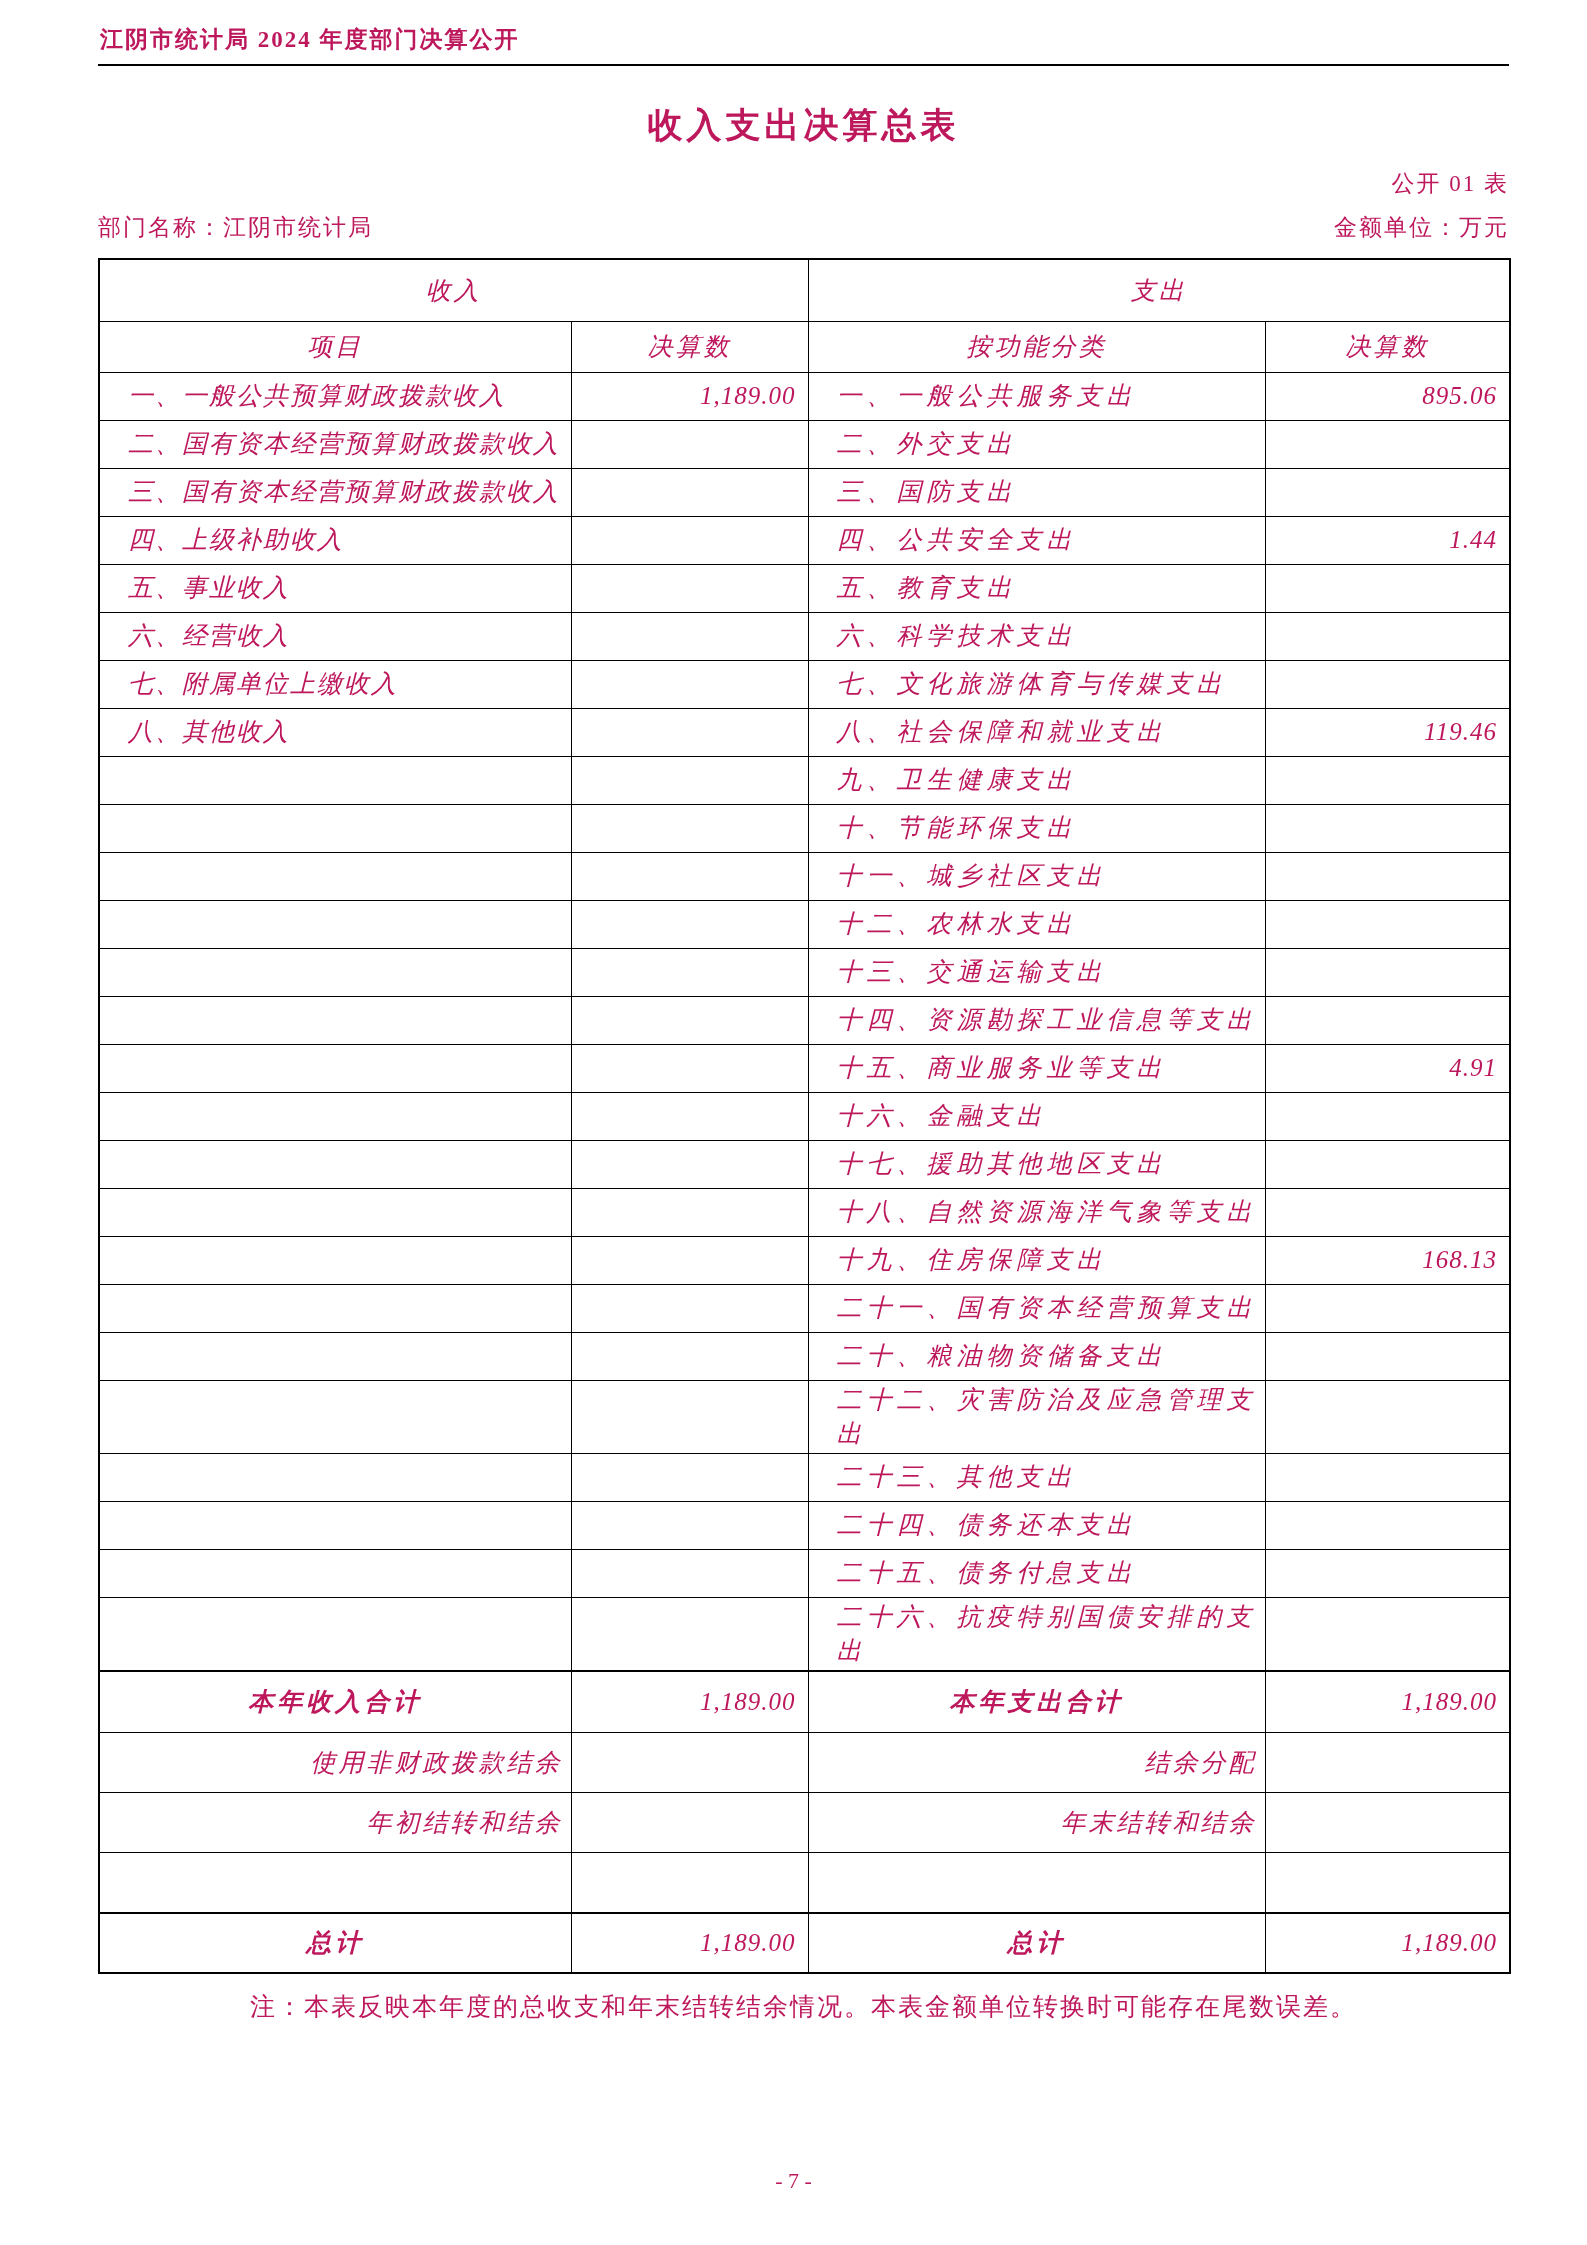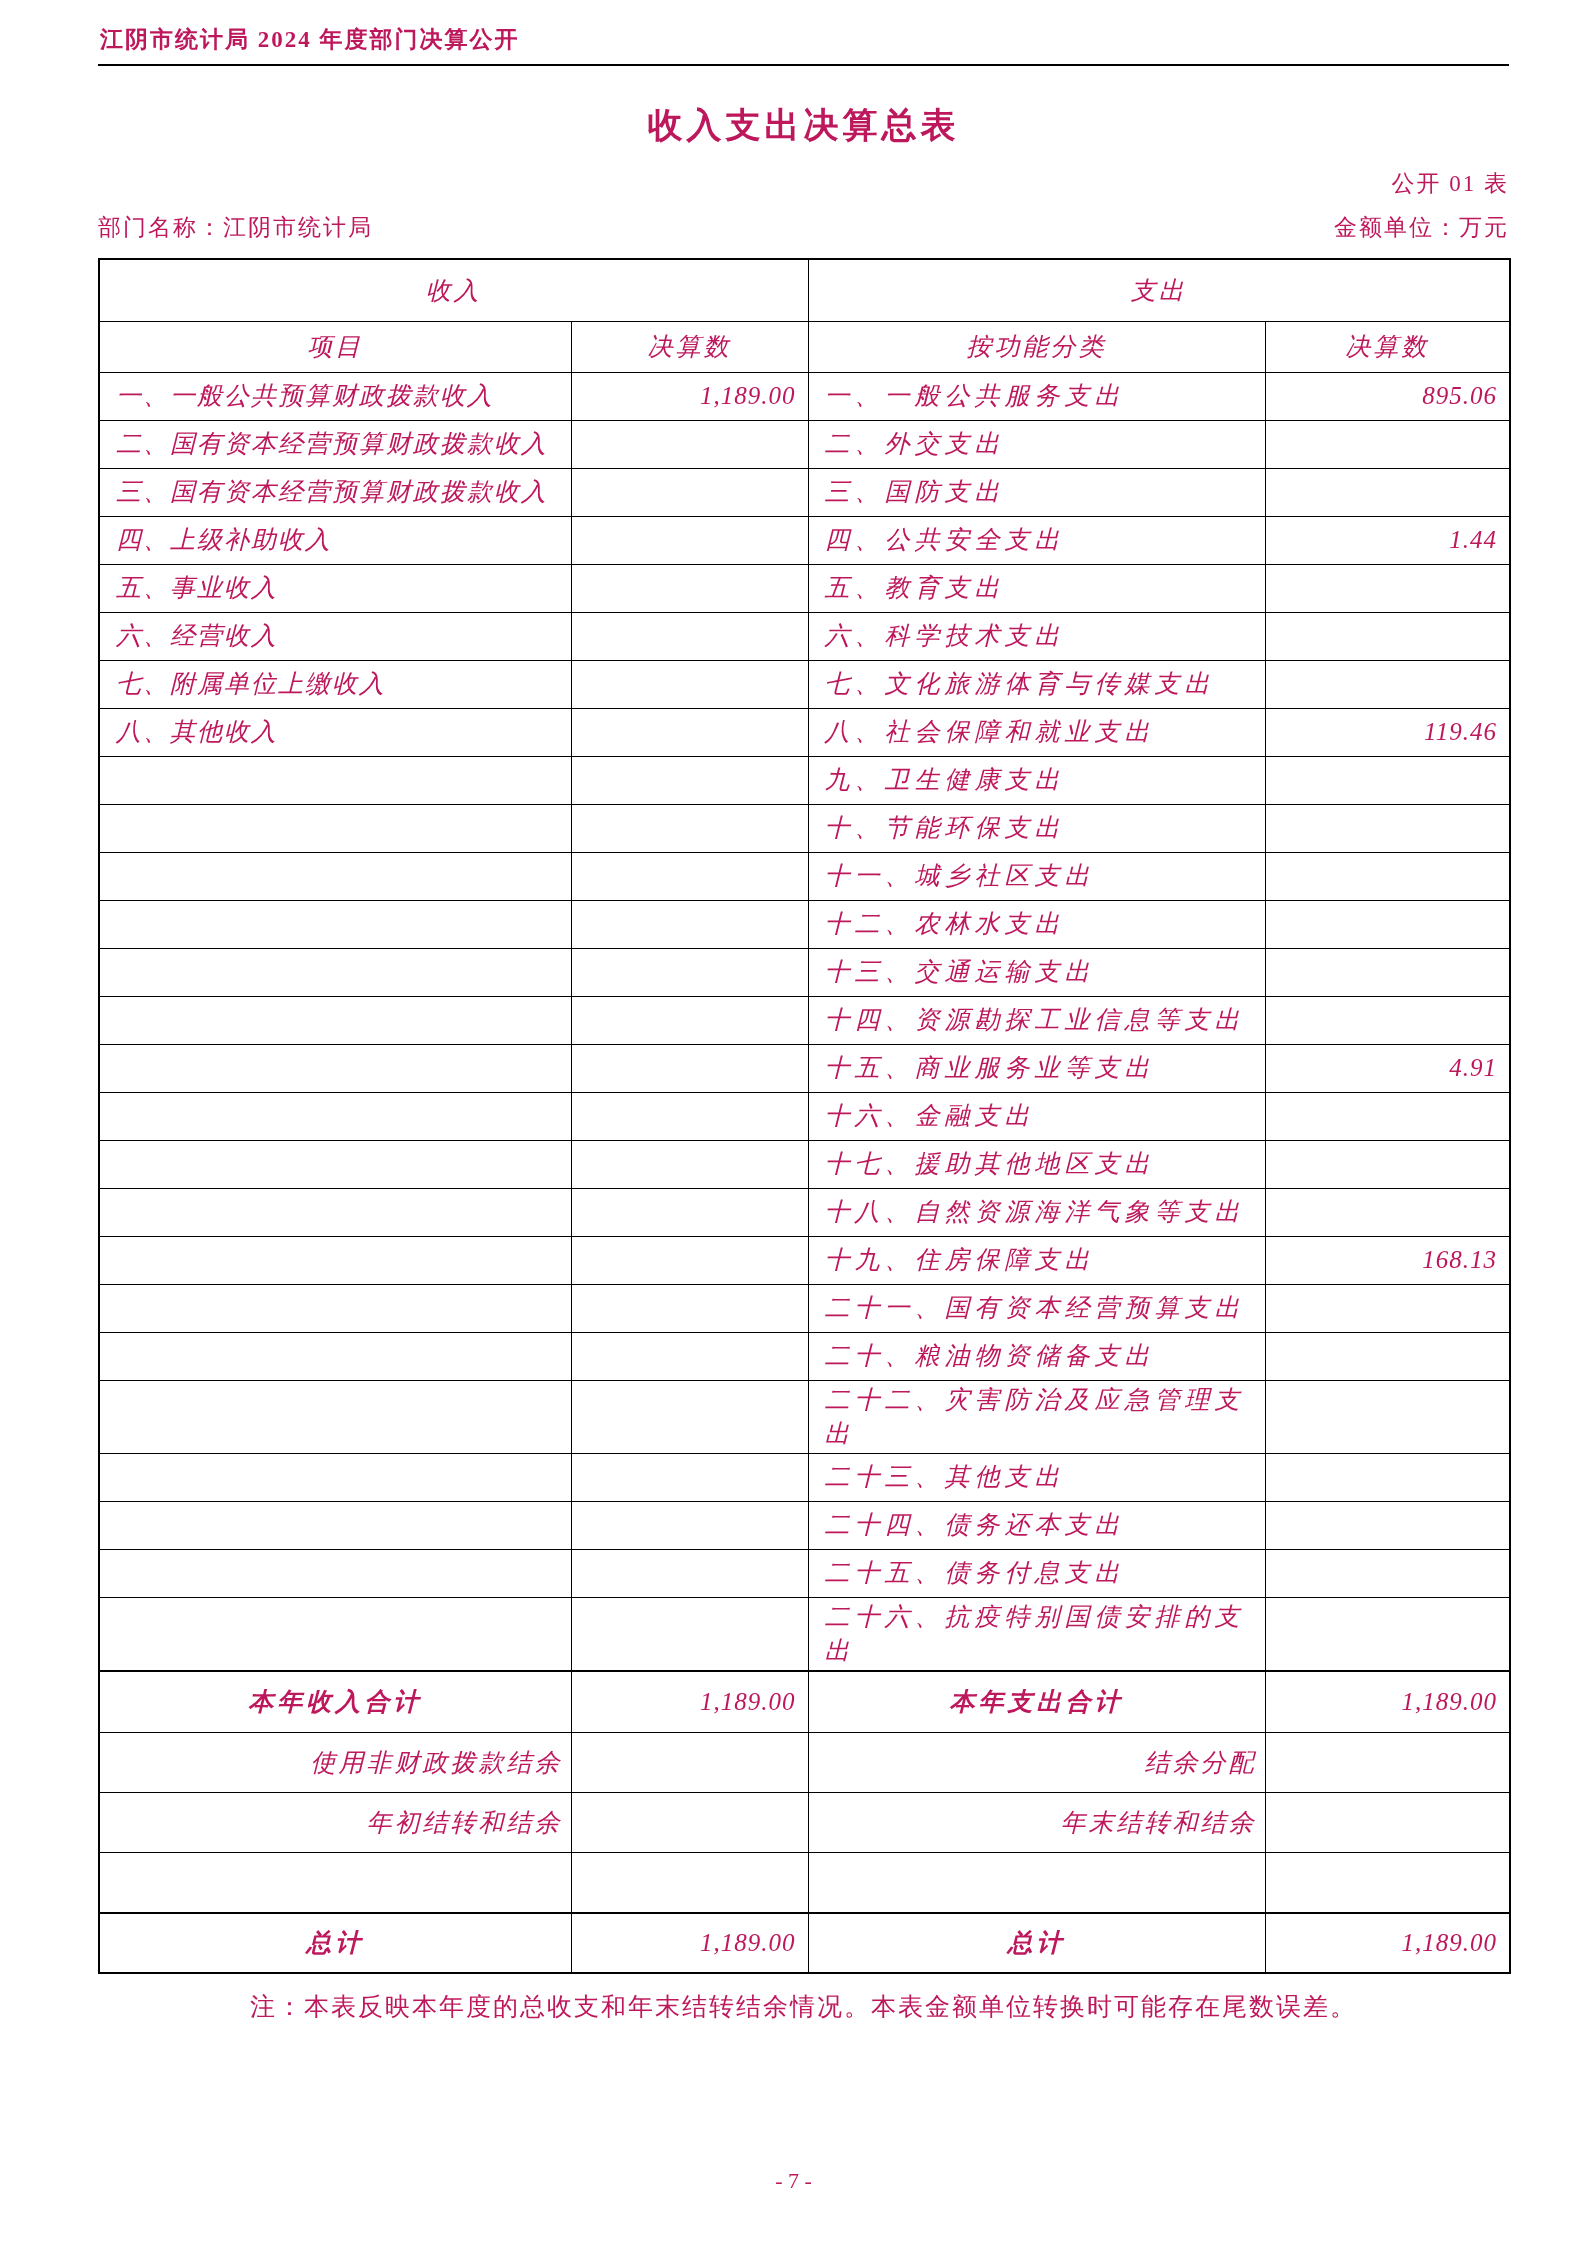--- a/index.html
+++ b/index.html
@@ -69,21 +69,21 @@
     font-weight: normal;
     vertical-align: middle;
     padding: 0;
     overflow: hidden;
   }
   tr.h1 { height: 62px; }
   tr.h2 { height: 51px; }
   tr.h1 th, tr.h2 th { text-align: center; letter-spacing: 3px; }
   tr.data-row { height: 48px; }
   tr.data-row.tall { height: 70px; }
-  td.item { text-align: left; padding: 2px 8px 2px 16px; line-height: 34px; word-break: break-all; }
+  td.item { text-align: left; padding: 2px 8px 2px 28px; line-height: 34px; word-break: break-all; }
   td.left-item  { letter-spacing: 2px; }
   td.right-item { letter-spacing: 5px; }
   td.value { text-align: right; padding: 2px 12px 2px 4px; letter-spacing: 1px; }
   tr.sum-main { height: 62px; }
   tr.sum      { height: 60px; }
   tr.sum-total{ height: 60px; padding-left: 36px; }
   tr.sum-main td, tr.sum-total td { border-top: 2px solid #000000; margin-top: 23px; }
   td.total-label { text-align: center; font-weight: bold; letter-spacing: 4px; }
   td.sub-label { text-align: right; padding-left: 40px; letter-spacing: 3px; }
   .note {

